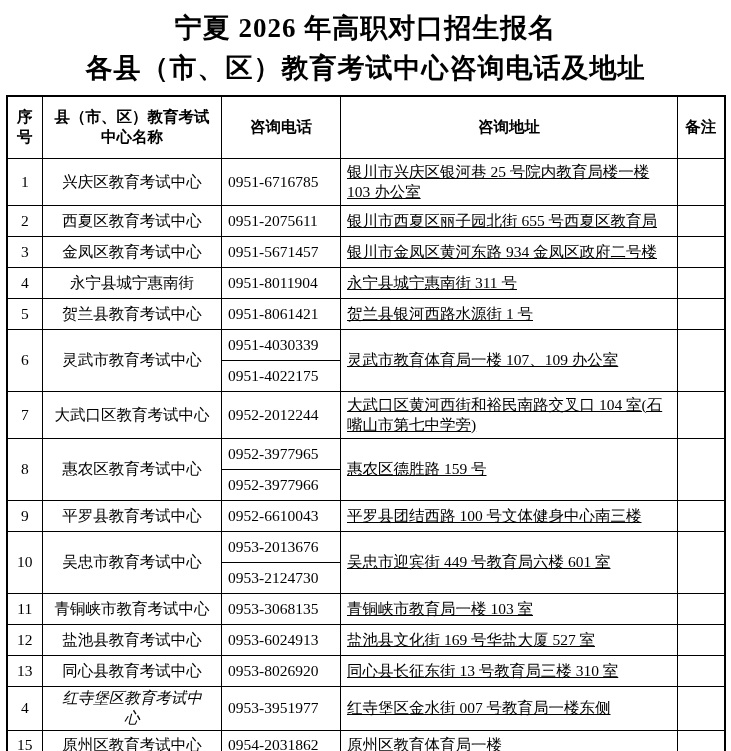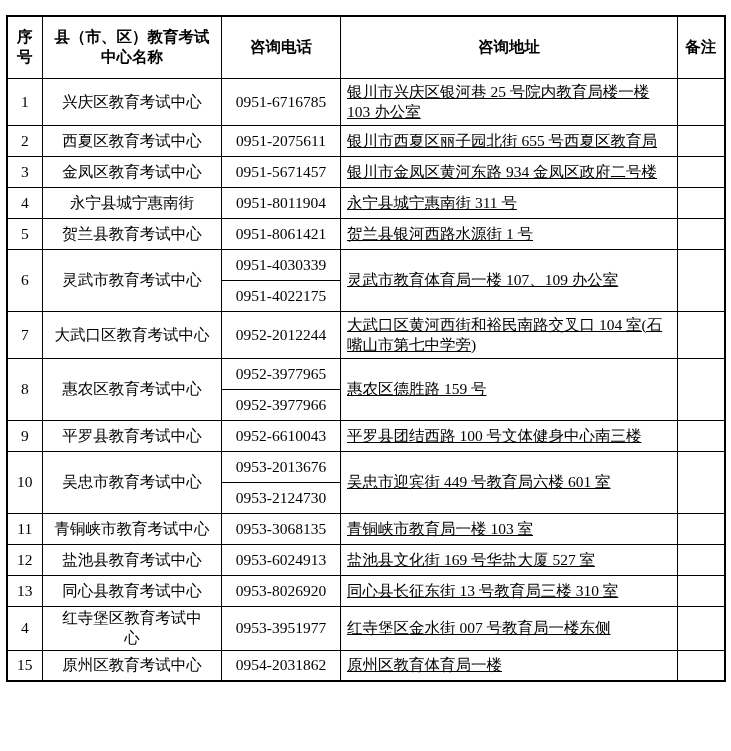--- a/index.html
+++ b/index.html
@@ -44,31 +44,33 @@
     text-align: center;
     padding: 3px 5px;
   }
   tr.r-head  { height: 62px; }
   tr.r-s     { height: 31px; }  
   tr.r-2l    { height: 44px; }  
   tr.r-sub   { height: 31px; }  
   th.h-note  { padding: 0 10px; }
   .c-seq   { text-align: center; }
   .c-name  { text-align: center; margin-left: 32px; }
-  .c-name.wrap-tight { padding: 0 14px; }
-  .c-phone { text-align: center; font-size: 16.5px; }
+  .c-name.wrap-tight { padding: 0 14px; font-style: italic; }
+  .c-phone { text-align: left; font-size: 16.5px; }
   .c-addr  { text-align: left; padding-left: 8px; text-decoration: underline; }
   .c-note  { text-align: center; }
 </style>
 </head>
 <body>
 
 <div class="page">
 
   <div class="doc-title">
+    <div>宁夏 2026 年高职对口招生报名</div>
+    <div>各县（市、区）教育考试中心咨询电话及地址</div>
   </div>
 
   <table class="doc-table">
     <colgroup>
       <col style="width:36px">
       <col style="width:179px">
       <col style="width:119px">
       <col style="width:337px">
       <col style="width:47px">
     </colgroup>

